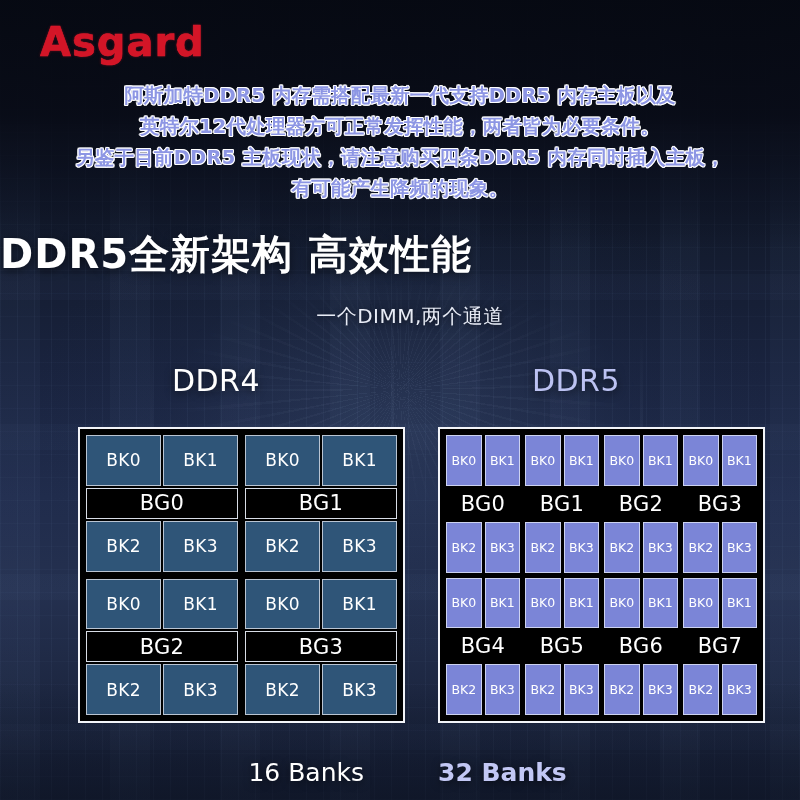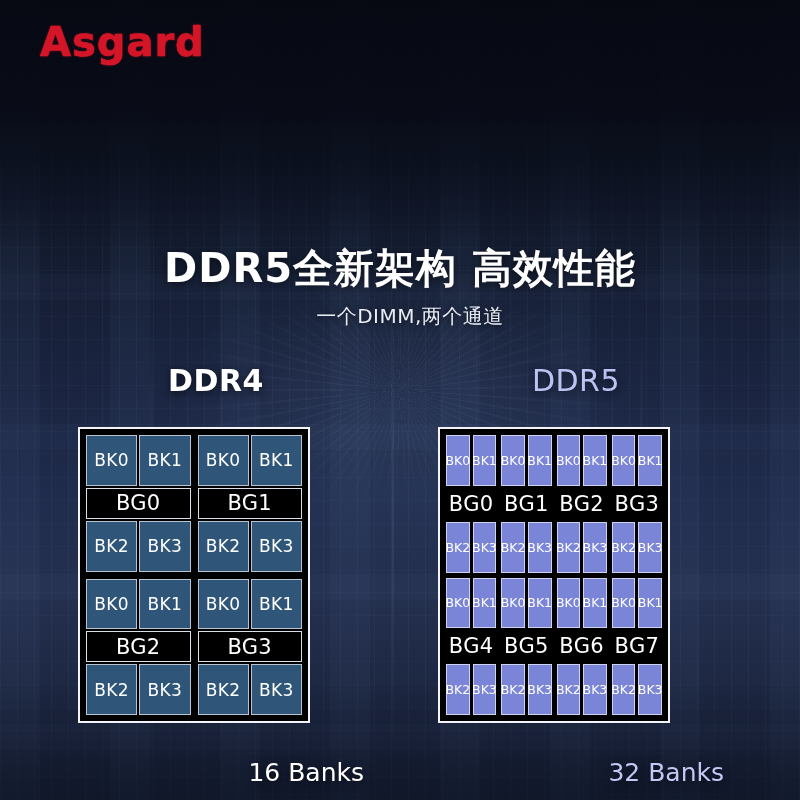--- a/index.html
+++ b/index.html
@@ -112,22 +112,22 @@
        1.1px 0 0 #ffffff, -1.1px 0 0 #ffffff,
        0 1.1px 0 #ffffff, 0 -1.1px 0 #ffffff,
        0.8px 0.8px 0 #ffffff, -0.8px 0.8px 0 #ffffff,
        0.8px -0.8px 0 #ffffff, -0.8px -0.8px 0 #ffffff;
   }
   #notice .nline { display: block; white-space: nowrap; }
 
   
   #headline {
     position: absolute;
-    left: 0; right: 0; top: 243px;
-    text-align: center;
+    left: 0; right: 0; top: 229px;
+    text-align: left;
     font-family: "DejaVu Sans", sans-serif;
     font-size: 40px;
     font-weight: 700;
     color: #ffffff;
     letter-spacing: 1px;
     line-height: 50px;
     text-shadow: 0 2px 10px rgba(0,0,0,0.55);
   }
   #subhead {
     position: absolute;
@@ -148,36 +148,36 @@
     top: 362px;
     font-family: "DejaVu Sans", sans-serif;
     font-size: 30px;
     line-height: 38px;
     text-shadow: 0 2px 8px rgba(0,0,0,0.6);
   }
   #title-ddr4 {
     left: 82px; width: 268px;
     text-align: center;
     color: #ffffff;
-    font-weight: 700;
+    font-weight: 400;
     letter-spacing: 0.5px;
   }
   #title-ddr5 {
     left: 442px; width: 268px;
     text-align: center;
     color: #bcc2f2;
     font-weight: 400;
     letter-spacing: 0.5px;
   }
 
   
   .panel {
     position: absolute;
     top: 427px;
-    width: 232px;
+    width: 327px;
     height: 296px;
     background: #000000;
     border: 2px solid #f2f4f8;
     padding: 6px;
   }
   #panel-ddr4 { left: 78px; }
   #panel-ddr5 { left: 438px; }
 
   
   #grid-ddr4 {
@@ -280,42 +280,48 @@
     text-shadow: 0 2px 8px rgba(0,0,0,0.6);
   }
   #foot-ddr4 {
     left: 78px; width: 286px;
     text-align: right;
     color: #ffffff;
     font-weight: 400;
   }
   #foot-ddr5 {
     left: 438px; width: 286px;
-    text-align: right;
+    text-align: left;
     color: #c2c7f4;
-    font-weight: 400;
+    font-weight: 700;
   }
 </style>
 </head>
 <body>
 
 <div id="page">
 
   <div class="tex tex-vlines"></div>
   <div class="tex tex-hlines"></div>
   <div class="tex tex-blocks"></div>
   <div class="tex-burst"></div>
   <div class="tex-streak" style="left:150px;top:330px;width:3px;height:420px;"></div>
   <div class="tex-streak" style="left:392px;top:300px;width:2px;height:460px;"></div>
   <div class="tex-streak" style="left:640px;top:330px;width:3px;height:400px;"></div>
   <div class="tex-top"></div>
   <div class="tex-bottom"></div>
 
   <div id="logo">Asgard</div>
 
+  <div id="notice">
+    <span class="nline">阿斯加特DDR5 内存需搭配最新一代支持DDR5 内存主板以及</span>
+    <span class="nline">英特尔12代处理器方可正常发挥性能，两者皆为必要条件。</span>
+    <span class="nline">另鉴于目前DDR5 主板现状，请注意购买四条DDR5 内存同时插入主板，</span>
+    <span class="nline">有可能产生降频的现象。</span>
+  </div>
 
   <div id="headline">DDR5全新架构  高效性能</div>
   <div id="subhead">一个DIMM,两个通道</div>
 
   <div class="col-title" id="title-ddr4">DDR4</div>
   <div class="col-title" id="title-ddr5">DDR5</div>
 
   <div class="panel" id="panel-ddr4">
     <div id="grid-ddr4">
 

